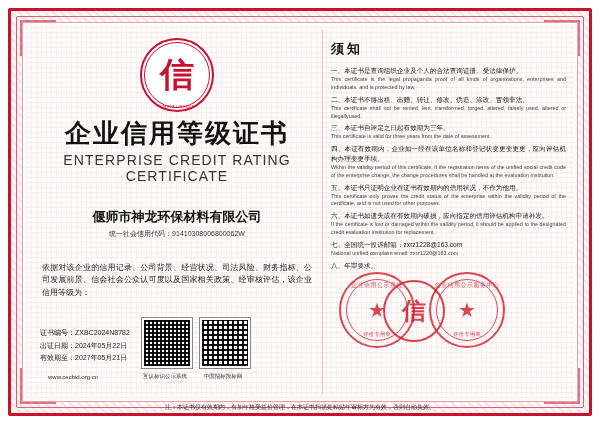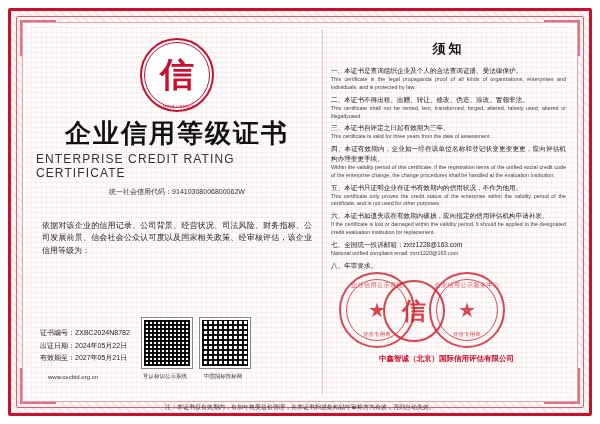--- a/index.html
+++ b/index.html
@@ -91,24 +91,25 @@
   .main-title{
     text-align:center;
     font-family:"Liberation Serif", serif;
     font-weight:bold;
     font-size:26px;
     letter-spacing:2px;
     color:#111;
     margin:2px 0 1px 0;
   }
   .sub-title-en{
-    font-size:12px;
+    text-align:center;
+    font-size:14px;
     letter-spacing:1.1px;
     color:#333;
-    margin-bottom:7px;
+    margin-bottom:24px;
   }
   .company{
     text-align:center;
     font-family:"Liberation Serif", serif;
     font-size:13px;
     font-weight:bold;
     color:#111;
     margin-bottom:3px;
   }
   .credit-code{
@@ -165,21 +166,20 @@
   }
   .qr-label.a{left:105px;}
   .qr-label.b{left:163px;}
   .site-url{
     position:absolute;left:18px;bottom:14px;
     font-size:6px;color:#333;
   }
 
   
   .notice-title{
-    text-align:center;
     font-family:"Liberation Serif", serif;
     font-weight:bold;
     font-size:13px;
     letter-spacing:3px;
     color:#111;
     margin:2px 0 8px 0;
   }
   .notice-list{margin:0;padding:0;list-style:none;}
   .notice-item{margin-bottom:3px;}
   .n-zh{
@@ -249,20 +249,21 @@
 
       <div class="emblem-wrap">
         <div class="emblem-ring"></div>
         <div class="emblem-ring2"></div>
         <div class="emblem-char">信</div>
         <div class="emblem-arc">CHINA CREDIT</div>
       </div>
 
       <div class="main-title">企业信用等级证书</div>
       <div class="sub-title-en">ENTERPRISE CREDIT RATING CERTIFICATE</div>
+      <div class="company">偃师市神龙环保材料有限公司</div>
       <div class="credit-code">
         <span>统一社会信用代码：</span><span>91410308006800062W</span>
       </div>
       <div class="body-text">依据对该企业的信用记录、公司背景、经营状况、司法风险、财务指标、公司发展前景、信会社会公众认可度以及国家相关政策、经审核评估，该企业信用等级为：</div>
 
       <div class="info-block">
         <div>
           <span>证书编号：</span><span>ZXBC2024N8782</span>
         </div>
         <div>
@@ -328,18 +329,17 @@
 
       <div class="seal-red-emblem">信</div>
 
       <div class="seal" id="seal-right">
         <div class="inner"></div>
         <div class="top-text">企业信用公示服务中心</div>
         <div class="star">★</div>
         <div class="bot-text">评价专用章</div>
       </div>
 
-      <div class="issuers">中鑫智诚（北京）国际信用评估有限公司</div>
     </div>
   </div>
 
   <div class="footer-note">注：本证书仅有效期内，有加年格受益价管理，在本证书扫描处粘贴年审标方为有效，否则自动失效。</div>
 </div>
 
 </body></html>

